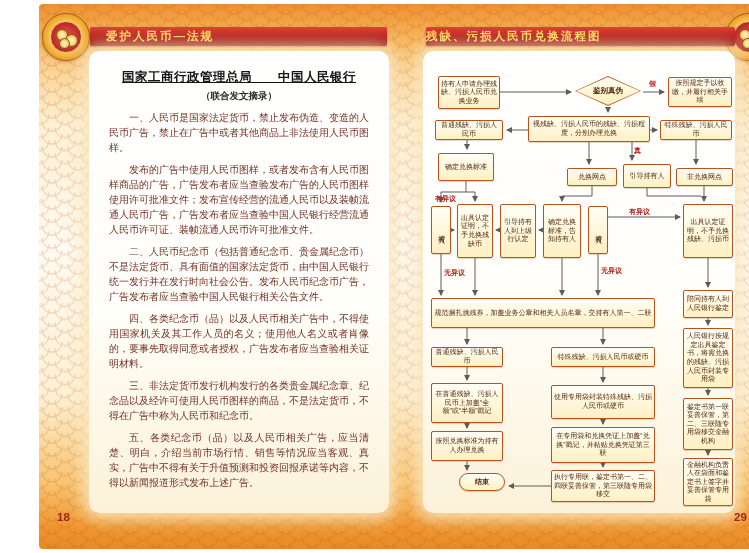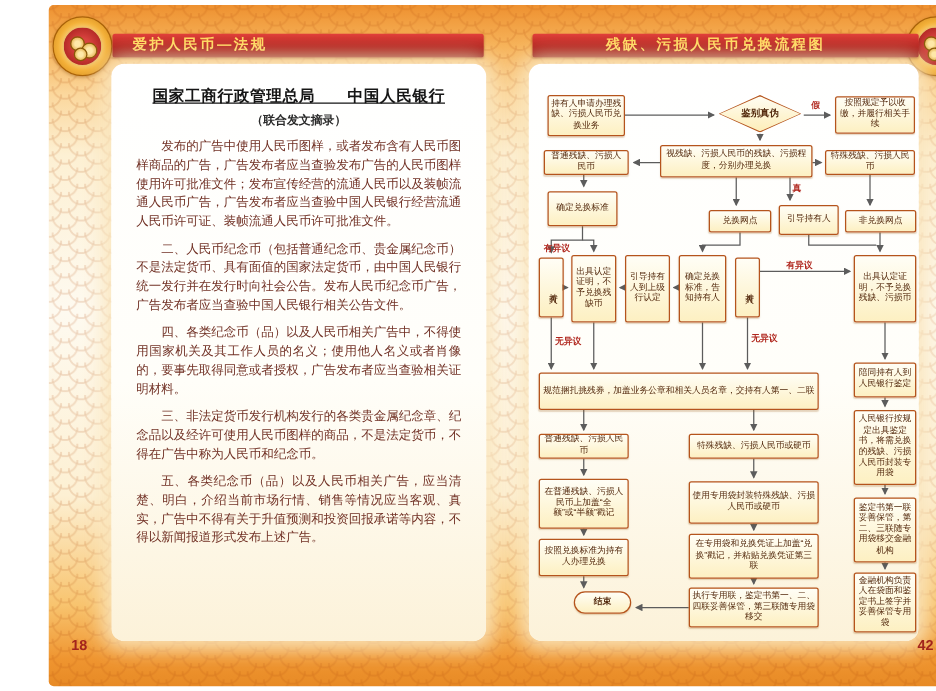--- a/index.html
+++ b/index.html
@@ -13,21 +13,21 @@
       background-image:
         radial-gradient(circle at 50% 0%, rgba(178,76,14,0) 9px, rgba(178,76,14,.55) 9.5px, rgba(178,76,14,.55) 10.5px, rgba(178,76,14,0) 11px),
         radial-gradient(circle at 50% 0%, rgba(178,76,14,0) 9px, rgba(178,76,14,.55) 9.5px, rgba(178,76,14,.55) 10.5px, rgba(178,76,14,0) 11px);
       background-size:26px 13px,26px 13px;background-position:0 0,13px 6.5px;}
   
   .header-bar{position:absolute;top:27px;height:19px;box-sizing:border-box;
       background:linear-gradient(180deg,#e2403a 0%,#b01b18 55%,#8d0f0e 100%);
       color:#ffd95e;font-weight:bold;font-size:11.5px;line-height:19px;letter-spacing:2px;
       border-radius:2px;box-shadow:0 1px 2px rgba(110,20,0,.45);}
   .header-left{left:57px;width:297px;padding-left:16px;}
-  .header-right{left:393px;width:309px;text-align:center;padding-right:16px;}
+  .header-right{left:393px;width:309px;text-align:left;padding-right:16px;}
   
   .emblem{position:absolute;top:13px;width:48px;height:48px;}
   .emblem-left{left:9px;}  .emblem-right{left:692px;}
   .emblem .outer{position:absolute;inset:0;border-radius:50%;
       background:radial-gradient(circle,#ffeeb2 25%,#f3b038 60%,#c67a15 100%);
       border:1px solid #a96208;box-shadow:0 1px 3px rgba(120,60,0,.4);}
   .emblem .inner{position:absolute;inset:8px;border-radius:50%;
       background:radial-gradient(circle,#d8433f 30%,#9c1715 100%);border:1px solid #ecc06a;}
   .emblem .coin{position:absolute;border-radius:50%;
       background:radial-gradient(circle,#ffe9a8 30%,#d89a2a 100%);border:1px solid #8a5a08;}
@@ -85,20 +85,21 @@
     <div class="coin coin3"></div>
   </div>
 
   <div class="header-bar header-left">爱护人民币—法规</div>
   <div class="header-bar header-right">残缺、污损人民币兑换流程图</div>
 
   <div class="page page-left">
     <div class="doc">
       <div class="doc-title">国家工商行政管理总局　　中国人民银行</div>
       <div class="doc-sub">（联合发文摘录）</div>
+      <p>一、人民币是国家法定货币，禁止发布伪造、变造的人民币广告，禁止在广告中或者其他商品上非法使用人民币图样。</p>
       <p>发布的广告中使用人民币图样，或者发布含有人民币图样商品的广告，广告发布者应当查验发布广告的人民币图样使用许可批准文件；发布宣传经营的流通人民币以及装帧流通人民币广告，广告发布者应当查验中国人民银行经营流通人民币许可证、装帧流通人民币许可批准文件。</p>
       <p>二、人民币纪念币（包括普通纪念币、贵金属纪念币）不是法定货币、具有面值的国家法定货币，由中国人民银行统一发行并在发行时向社会公告。发布人民币纪念币广告，广告发布者应当查验中国人民银行相关公告文件。</p>
       <p>四、各类纪念币（品）以及人民币相关广告中，不得使用国家机关及其工作人员的名义；使用他人名义或者肖像的，要事先取得同意或者授权，广告发布者应当查验相关证明材料。</p>
       <p>三、非法定货币发行机构发行的各类贵金属纪念章、纪念品以及经许可使用人民币图样的商品，不是法定货币，不得在广告中称为人民币和纪念币。</p>
       <p>五、各类纪念币（品）以及人民币相关广告，应当清楚、明白，介绍当前市场行情、销售等情况应当客观、真实，广告中不得有关于升值预测和投资回报承诺等内容，不得以新闻报道形式发布上述广告。</p>
     </div>
   </div>
 
   <div class="page page-right"></div>
 
@@ -188,14 +189,14 @@
 
     <span class="fc-label" style="left:211px;top:94px">真</span>
     <span class="fc-label" style="left:226px;top:27px">假</span>
     <span class="fc-label" style="left:12px;top:142px">有异议</span>
     <span class="fc-label" style="left:21px;top:216px">无异议</span>
     <span class="fc-label" style="left:206px;top:155px">有异议</span>
     <span class="fc-label" style="left:178px;top:214px">无异议</span>
   </div>
 
   <div class="page-num pn-left">18</div>
-  <div class="page-num pn-right">42</div>
+  <div class="page-num pn-right">29</div>
 </div>
 
 </body></html>

